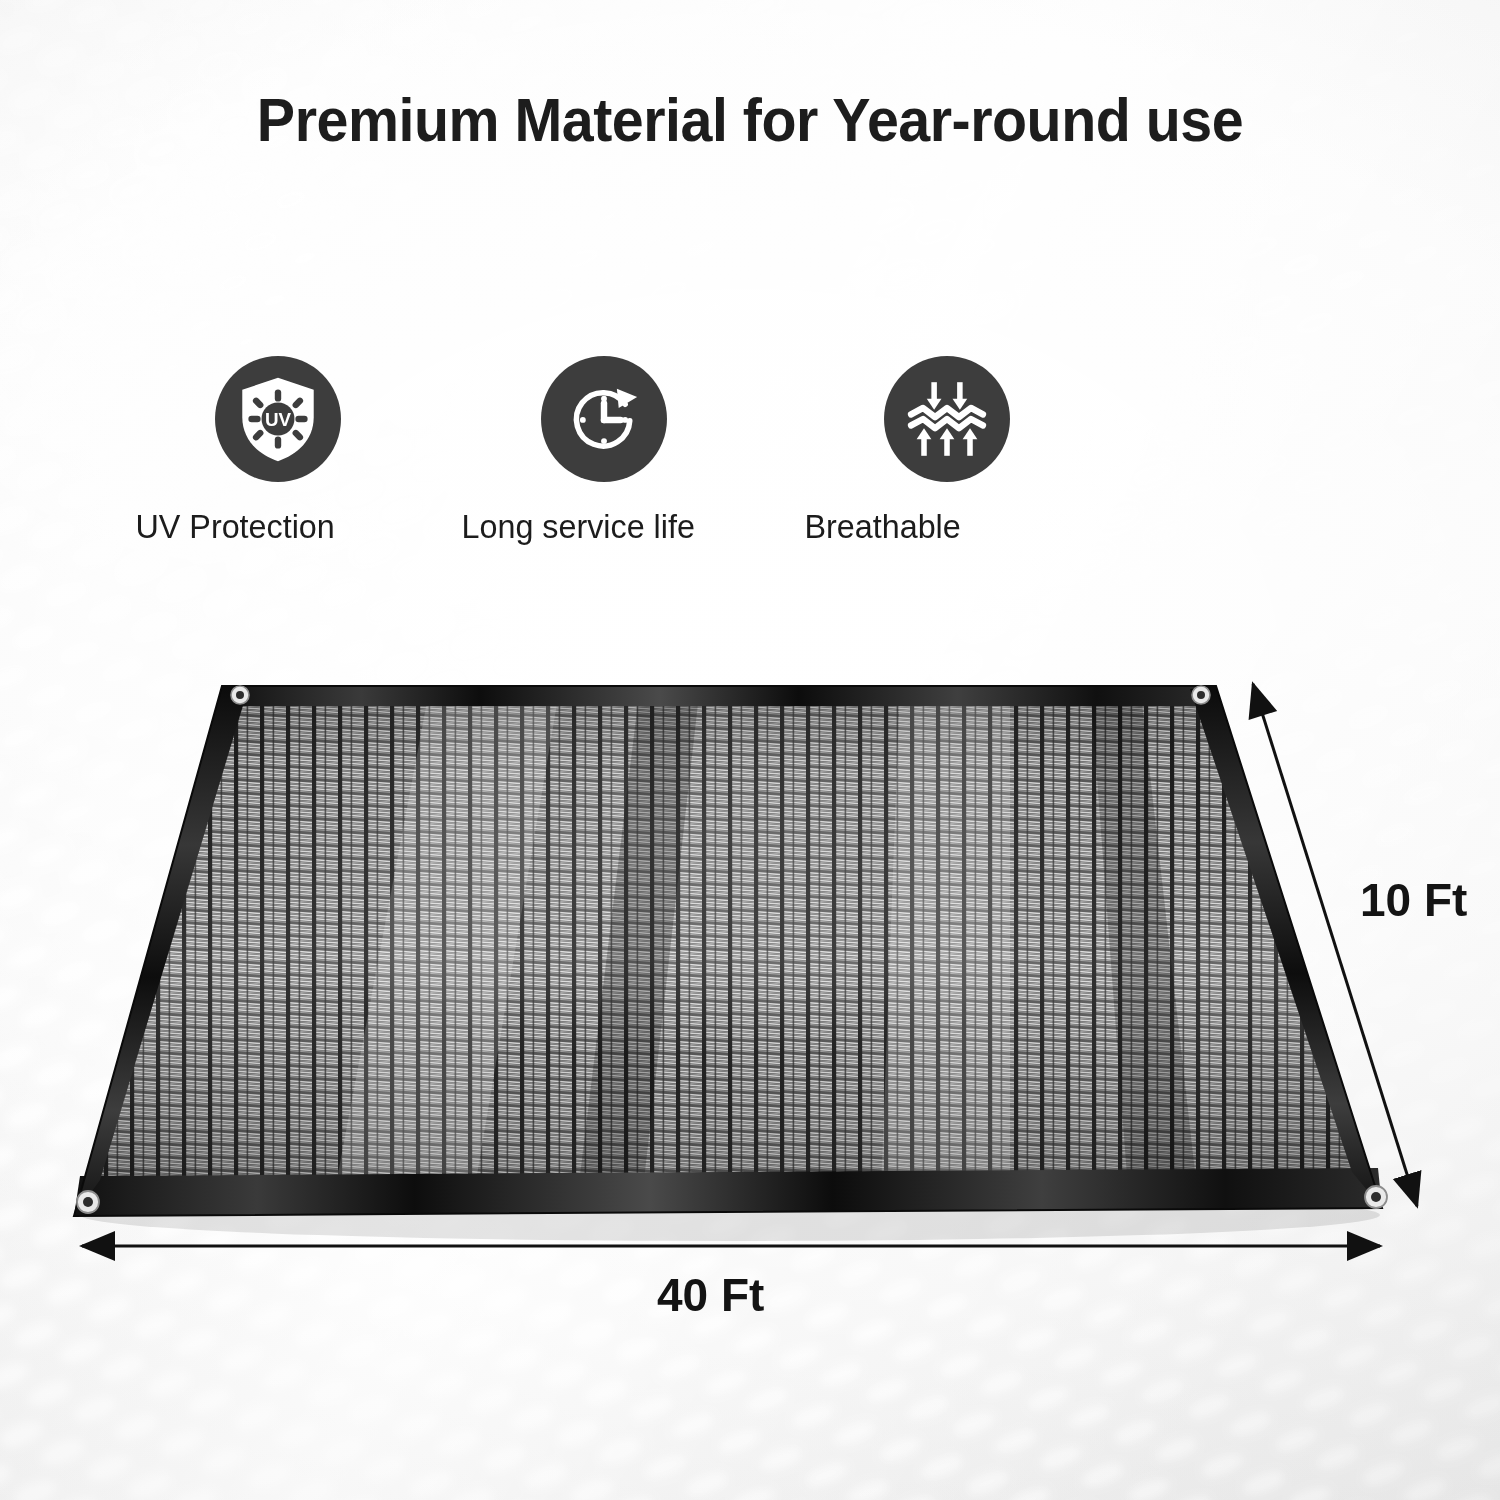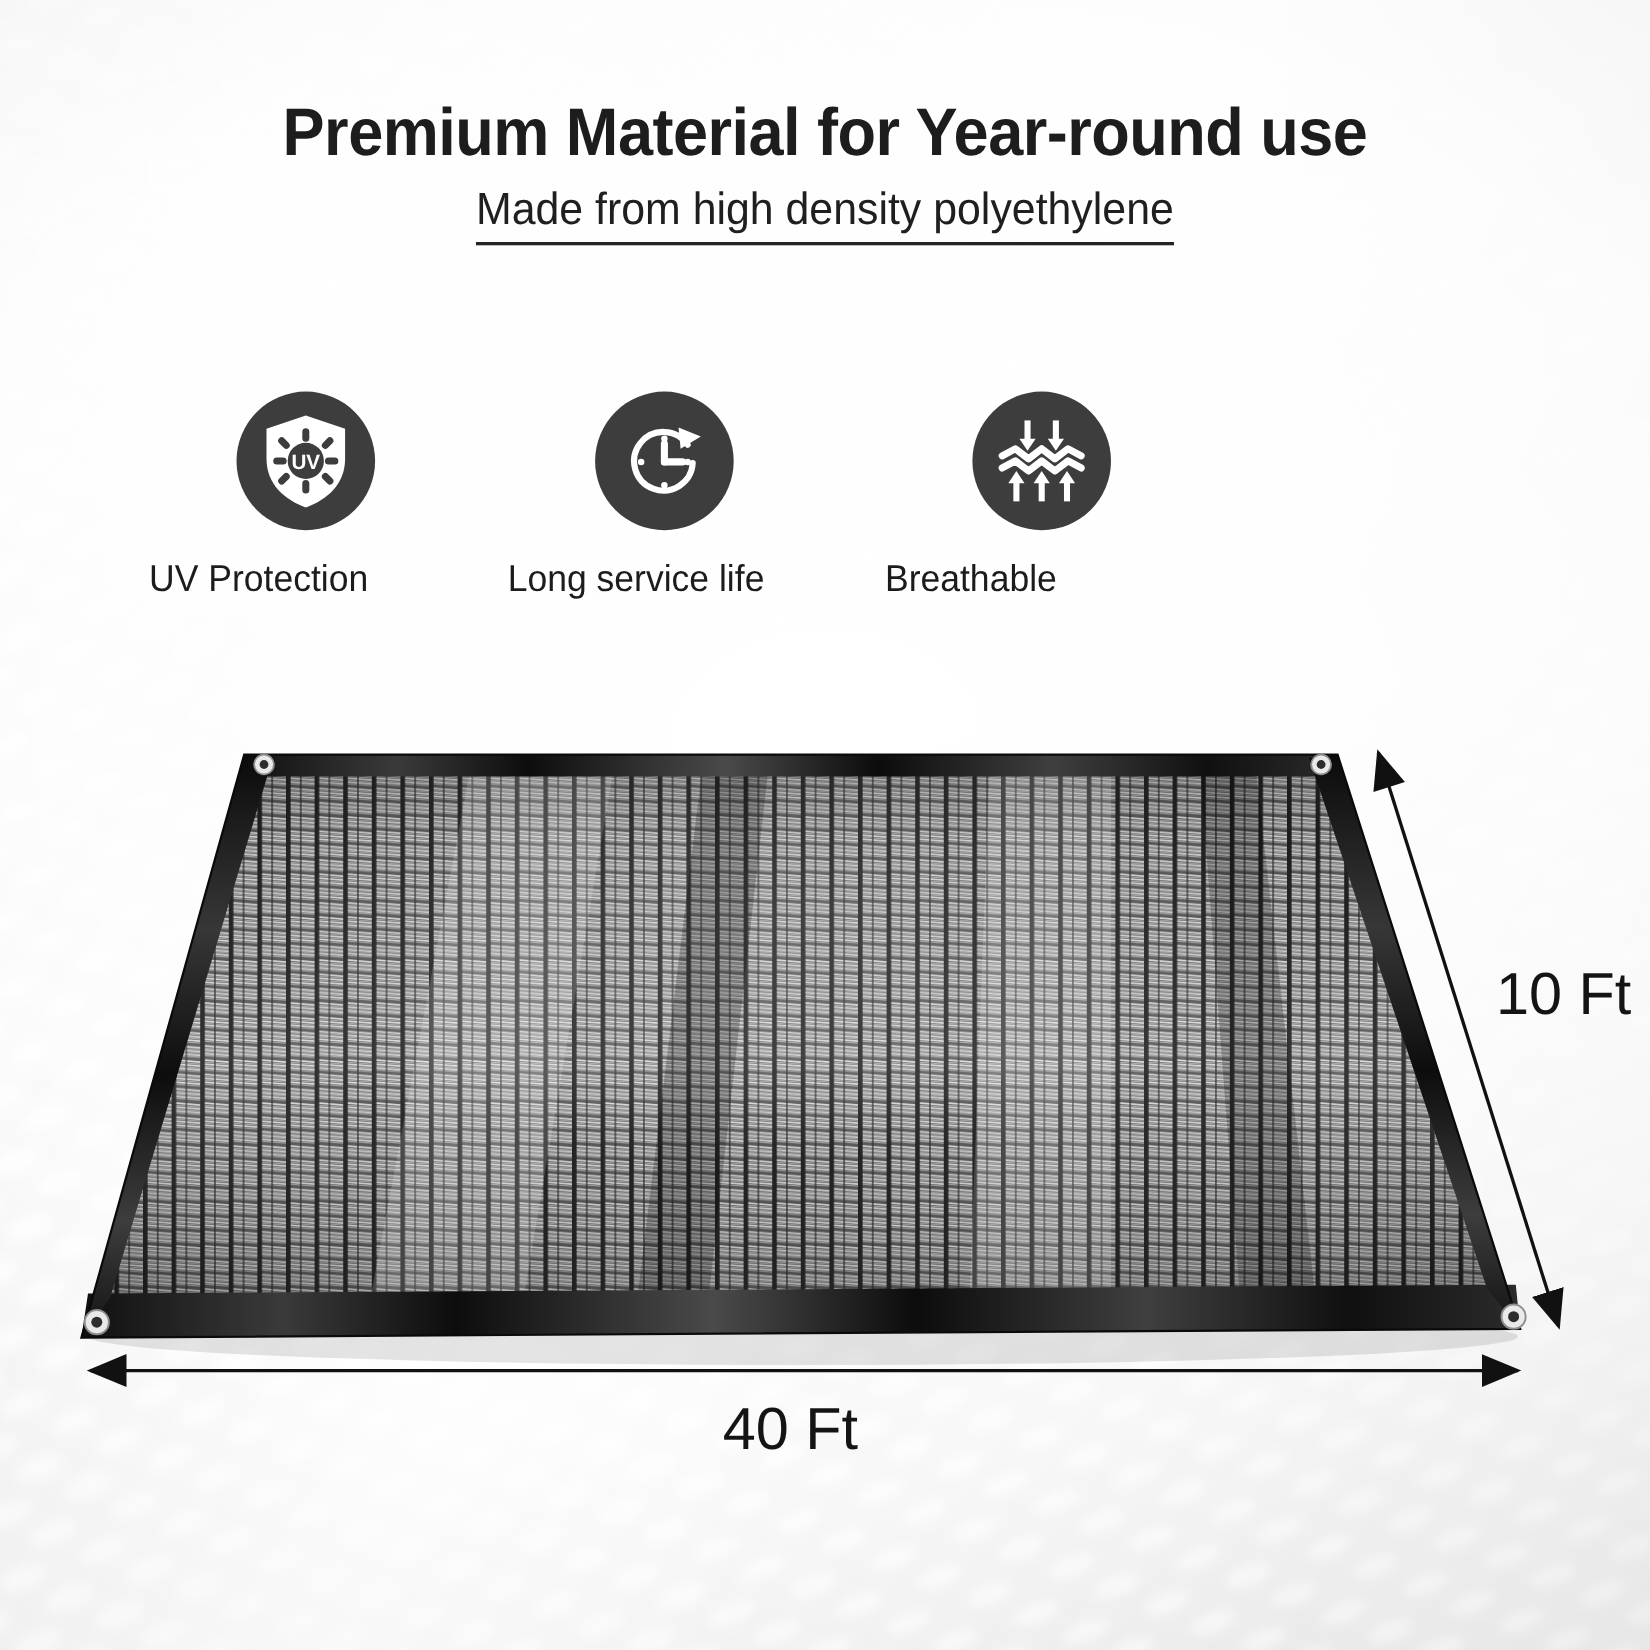--- a/index.html
+++ b/index.html
@@ -125,22 +125,22 @@
     top: 0;
     width: 1500px;
     height: 1500px;
     pointer-events: none;
   }
   #tarp-stage svg { display: block; width: 1500px; height: 1500px; }
 
   
   .dim-label {
     position: absolute;
-    font-size: 54px;
-    font-weight: normal;
+    font-size: 46px;
+    font-weight: bold;
     color: #141414;
     white-space: nowrap;
   }
   .dim-h { left: 657px; top: 1268px; }
   .dim-v { left: 1360px; top: 873px; }
 </style>
 </head>
 <body>
 
 <div id="page">
@@ -187,23 +187,20 @@
       <g filter="url(#blurB)" opacity="0.5">
         <rect x="0" y="0" width="560" height="560" fill="url(#dotPat)"></rect>
       </g>
       <rect x="0" y="0" width="1740" height="1740" fill="url(#cornerGlow)"></rect>
     </svg>
   </div>
   <div class="bg-sheen"></div>
   <div class="bg-vignette"></div>
 
   <div class="title">Premium Material for Year-round use</div>
-  <div class="subtitle-wrap">
-    <span class="subtitle">Made from high density polyethylene</span>
-  </div>
 
   <div class="features">
 
     <div class="feature" style="left:158px;">
       <div class="circle">
         <svg width="94" height="94" viewBox="0 0 100 100" xmlns="http://www.w3.org/2000/svg">
           <path d="M50 6 L88 19 L88 48 C88 73 70 88 50 95 C30 88 12 73 12 48 L12 19 Z" fill="#ffffff"></path>
           <g fill="#3d3d3d">
             <circle cx="50" cy="50" r="17.5"></circle>
             <rect x="46.6" y="18.5" width="6.8" height="13" rx="3.4"></rect>

